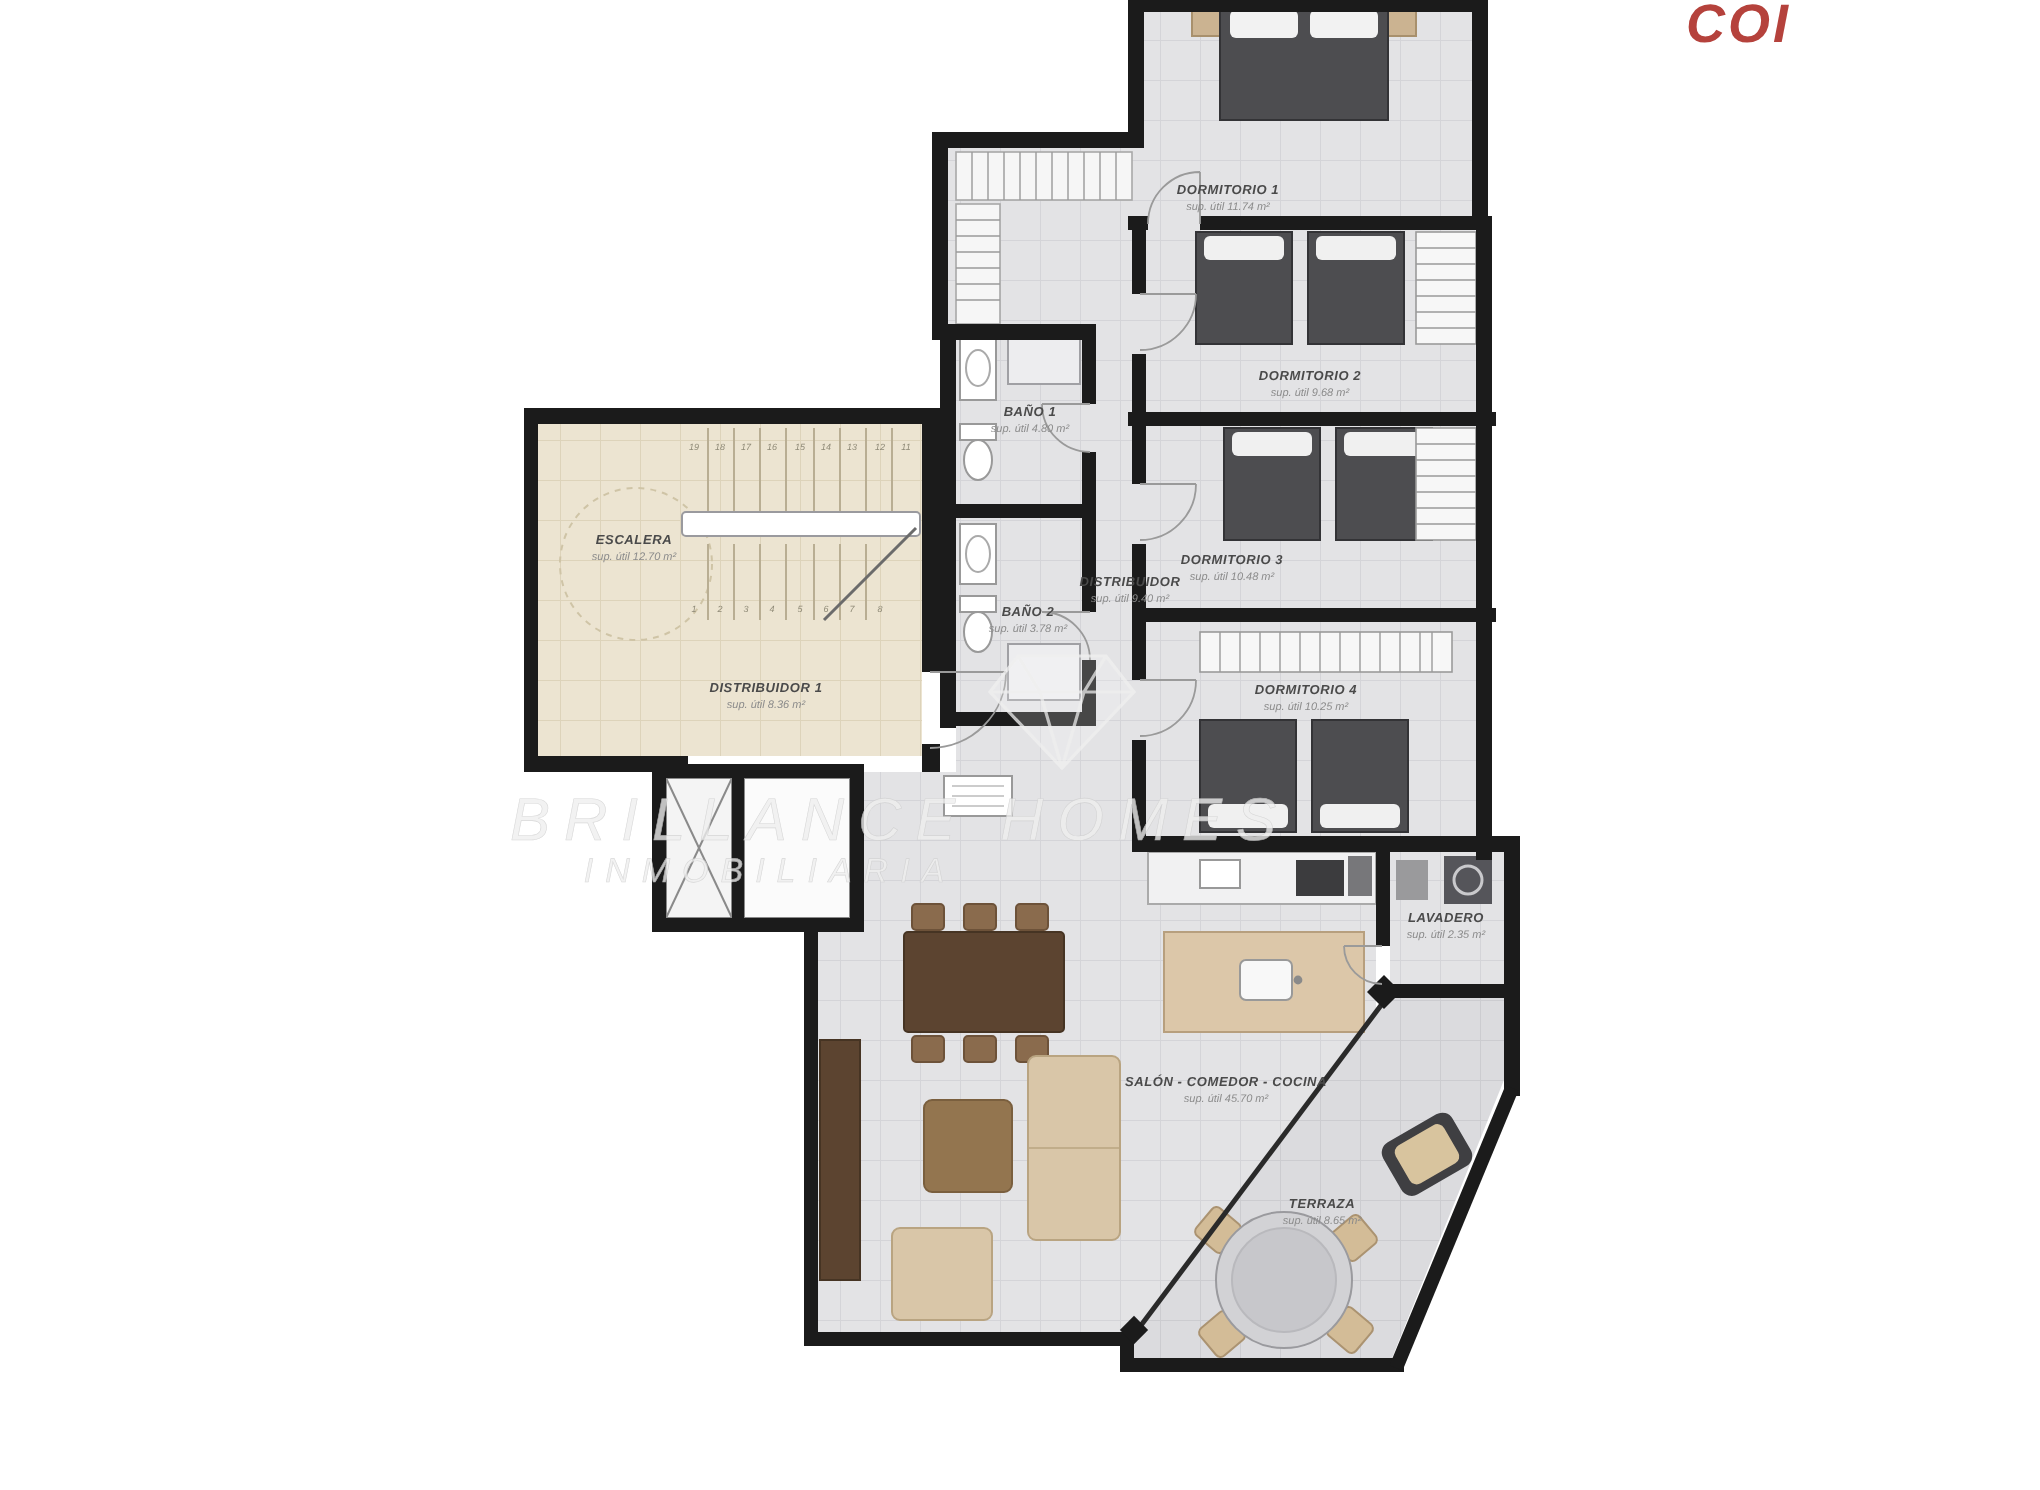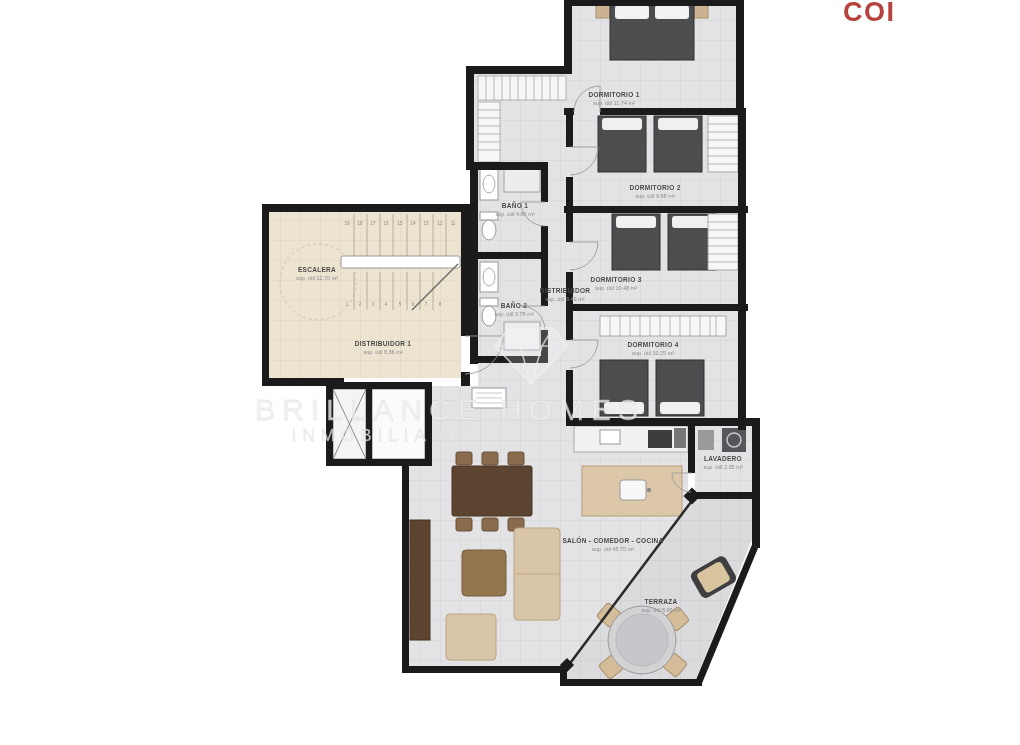--- a/index.html
+++ b/index.html
@@ -1,18 +1,19 @@
 <!DOCTYPE html>
 <html><head>
 <meta charset="utf-8">
 <style>
   html,body{margin:0;padding:0;background:#ffffff;}
   .canvas{
     position:relative;width:1020px;height:745px;background:#ffffff;overflow:hidden;
     font-family:"Liberation Sans",sans-serif;
+    font-style:italic;
   }
   .coi-logo{
     position:absolute;top:-3px;left:843px;
     font-family:"Liberation Sans",sans-serif;
     font-weight:bold;font-size:27px;letter-spacing:1.5px;color:#b5423c;
   }
   svg{position:absolute;top:0;left:0;}
   .room-label{font-size:6.5px;fill:#4a4a4a;font-weight:bold;text-anchor:middle;letter-spacing:.3px;}
   .room-area{font-size:5.5px;fill:#8b8b8b;text-anchor:middle;}
   .tread-num{font-size:4.5px;fill:#8f8a77;text-anchor:middle;}

